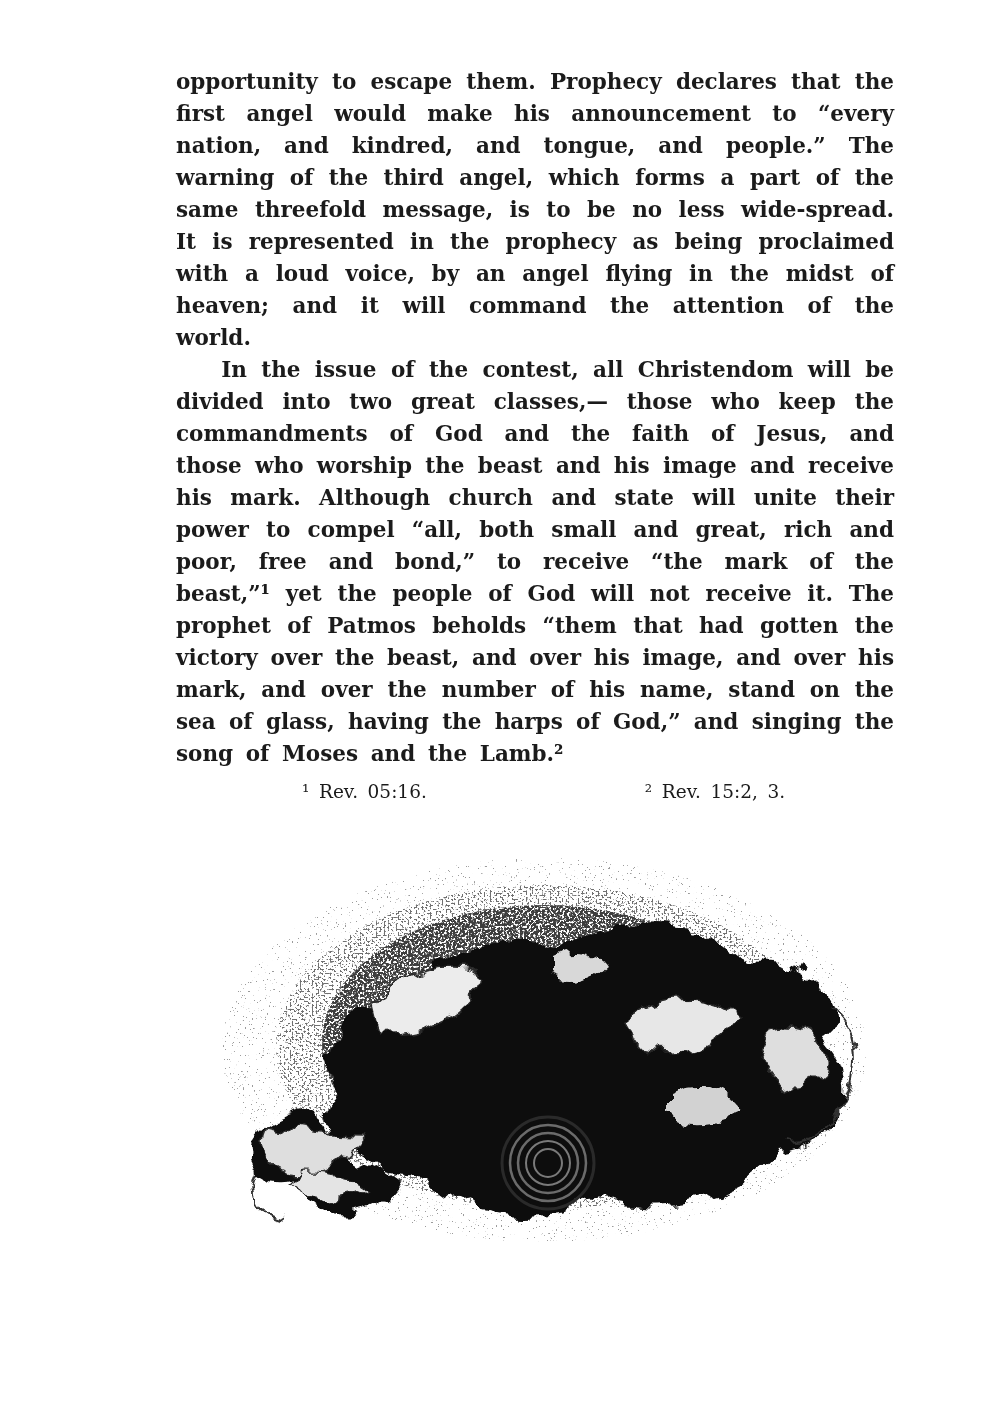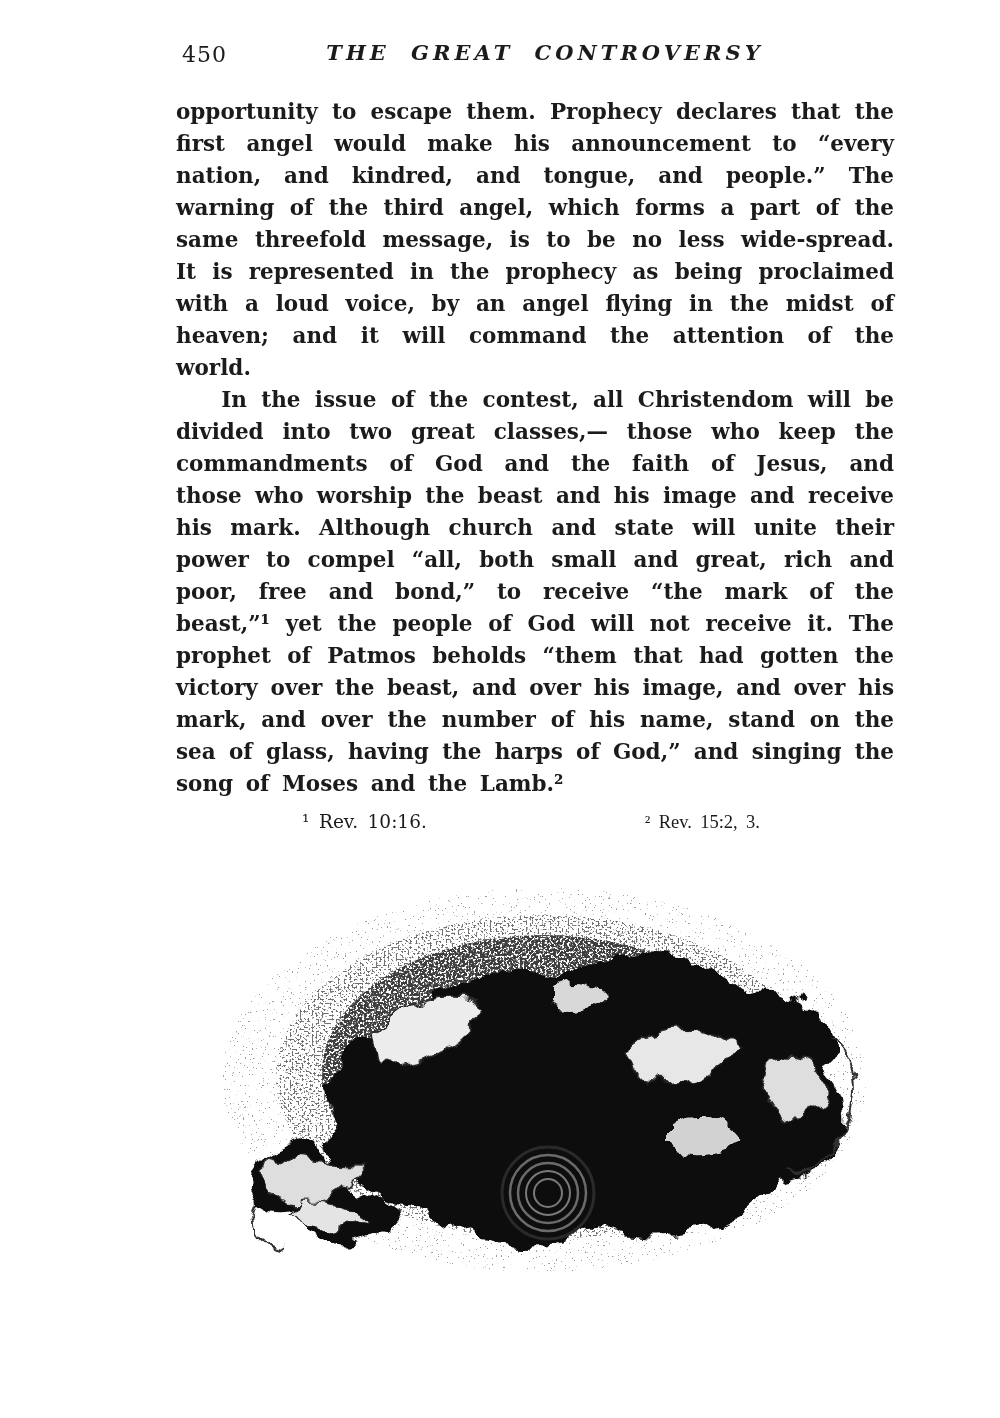--- a/index.html
+++ b/index.html
@@ -49,47 +49,43 @@
   }
   .body-text p.indent { text-indent: 2.1em; }
   .footnotes {
     display: flex;
     margin-top: 10px;
     font-size: 18.5px;
     line-height: 24px;
     word-spacing: 0.2em;
   }
   .footnote-1 { margin-left: 126px; }
-  .footnote-2 { margin-left: 218px; font-family: Liberation Serif, serif; }
+  .footnote-2 { margin-left: 218px; }
   .ornament-wrap {
     margin-top: 46px;
     margin-left: 20px;
     width: 680px;
     height: 410px;
   }
   svg { display: block; }
 </style>
 </head>
 <body>
 
 <div class="page">
   <div class="content">
 
-    <div class="running-header">
-      <span class="page-number">450</span>
-      <div class="running-title">THE GREAT CONTROVERSY</div>
-    </div>
 
     <div class="body-text">
       <p>opportunity to escape them.  Prophecy declares that the first angel would make his announcement to “every nation, and kindred, and tongue, and people.”  The warning of the third angel, which forms a part of the same threefold message, is to be no less wide-spread.  It is represented in the prophecy as being proclaimed with a loud voice, by an angel flying in the midst of heaven; and it will command the attention of the world.</p>
       <p class="indent">In the issue of the contest, all Christendom will be divided into two great classes,— those who keep the commandments of God and the faith of Jesus, and those who worship the beast and his image and receive his mark.  Although church and state will unite their power to compel “all, both small and great, rich and poor, free and bond,” to receive “the mark of the beast,”¹ yet the people of God will not receive it.  The prophet of Patmos beholds “them that had gotten the victory over the beast, and over his image, and over his mark, and over the number of his name, stand on the sea of glass, having the harps of God,” and singing the song of Moses and the Lamb.²</p>
     </div>
 
     <div class="footnotes">
-      <span class="footnote-1">¹ Rev. 10:16.</span>
+      <span class="footnote-1">¹ Rev. 05:16.</span>
       <span class="footnote-2">² Rev. 15:2, 3.</span>
     </div>
 
     <div class="ornament-wrap">
       <svg width="680" height="410" viewBox="0 0 680 400">
         <defs>
           <filter id="rough" x="-15%" y="-15%" width="130%" height="130%">
             <feTurbulence type="fractalNoise" baseFrequency="0.035" numOctaves="3" seed="7" result="n"></feTurbulence>
             <feDisplacementMap in="SourceGraphic" in2="n" scale="26" xChannelSelector="R" yChannelSelector="G"></feDisplacementMap>
           </filter>

